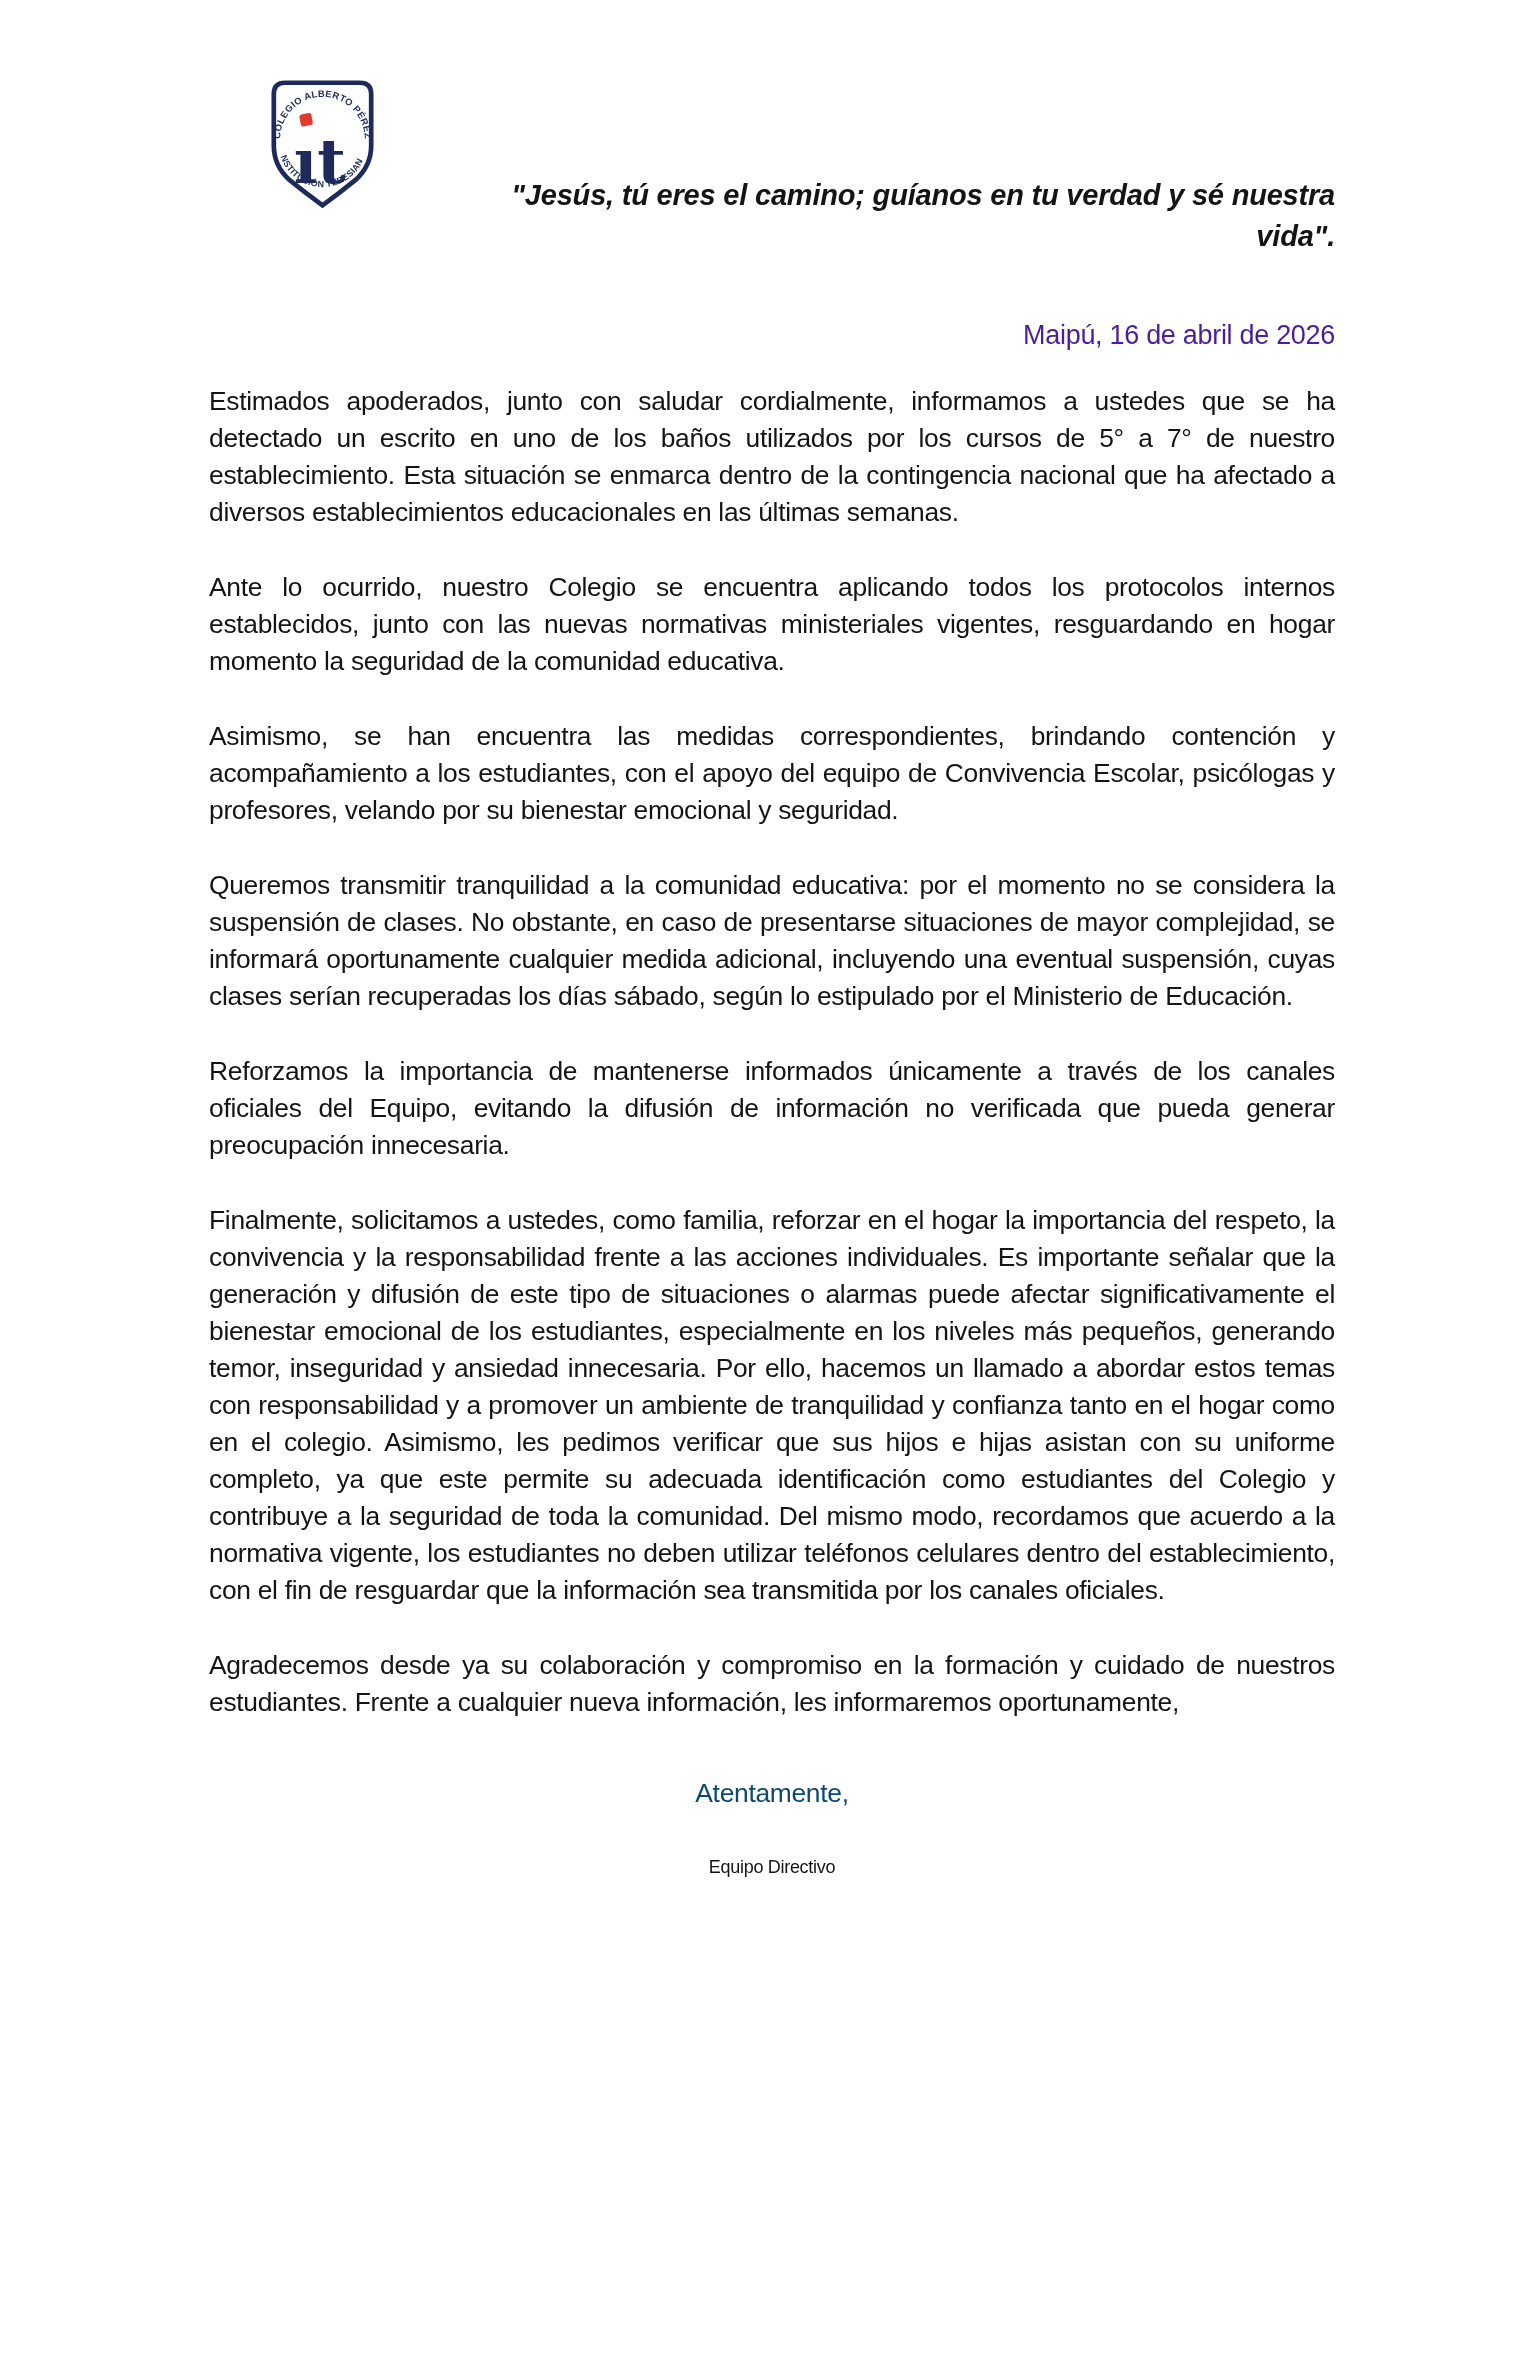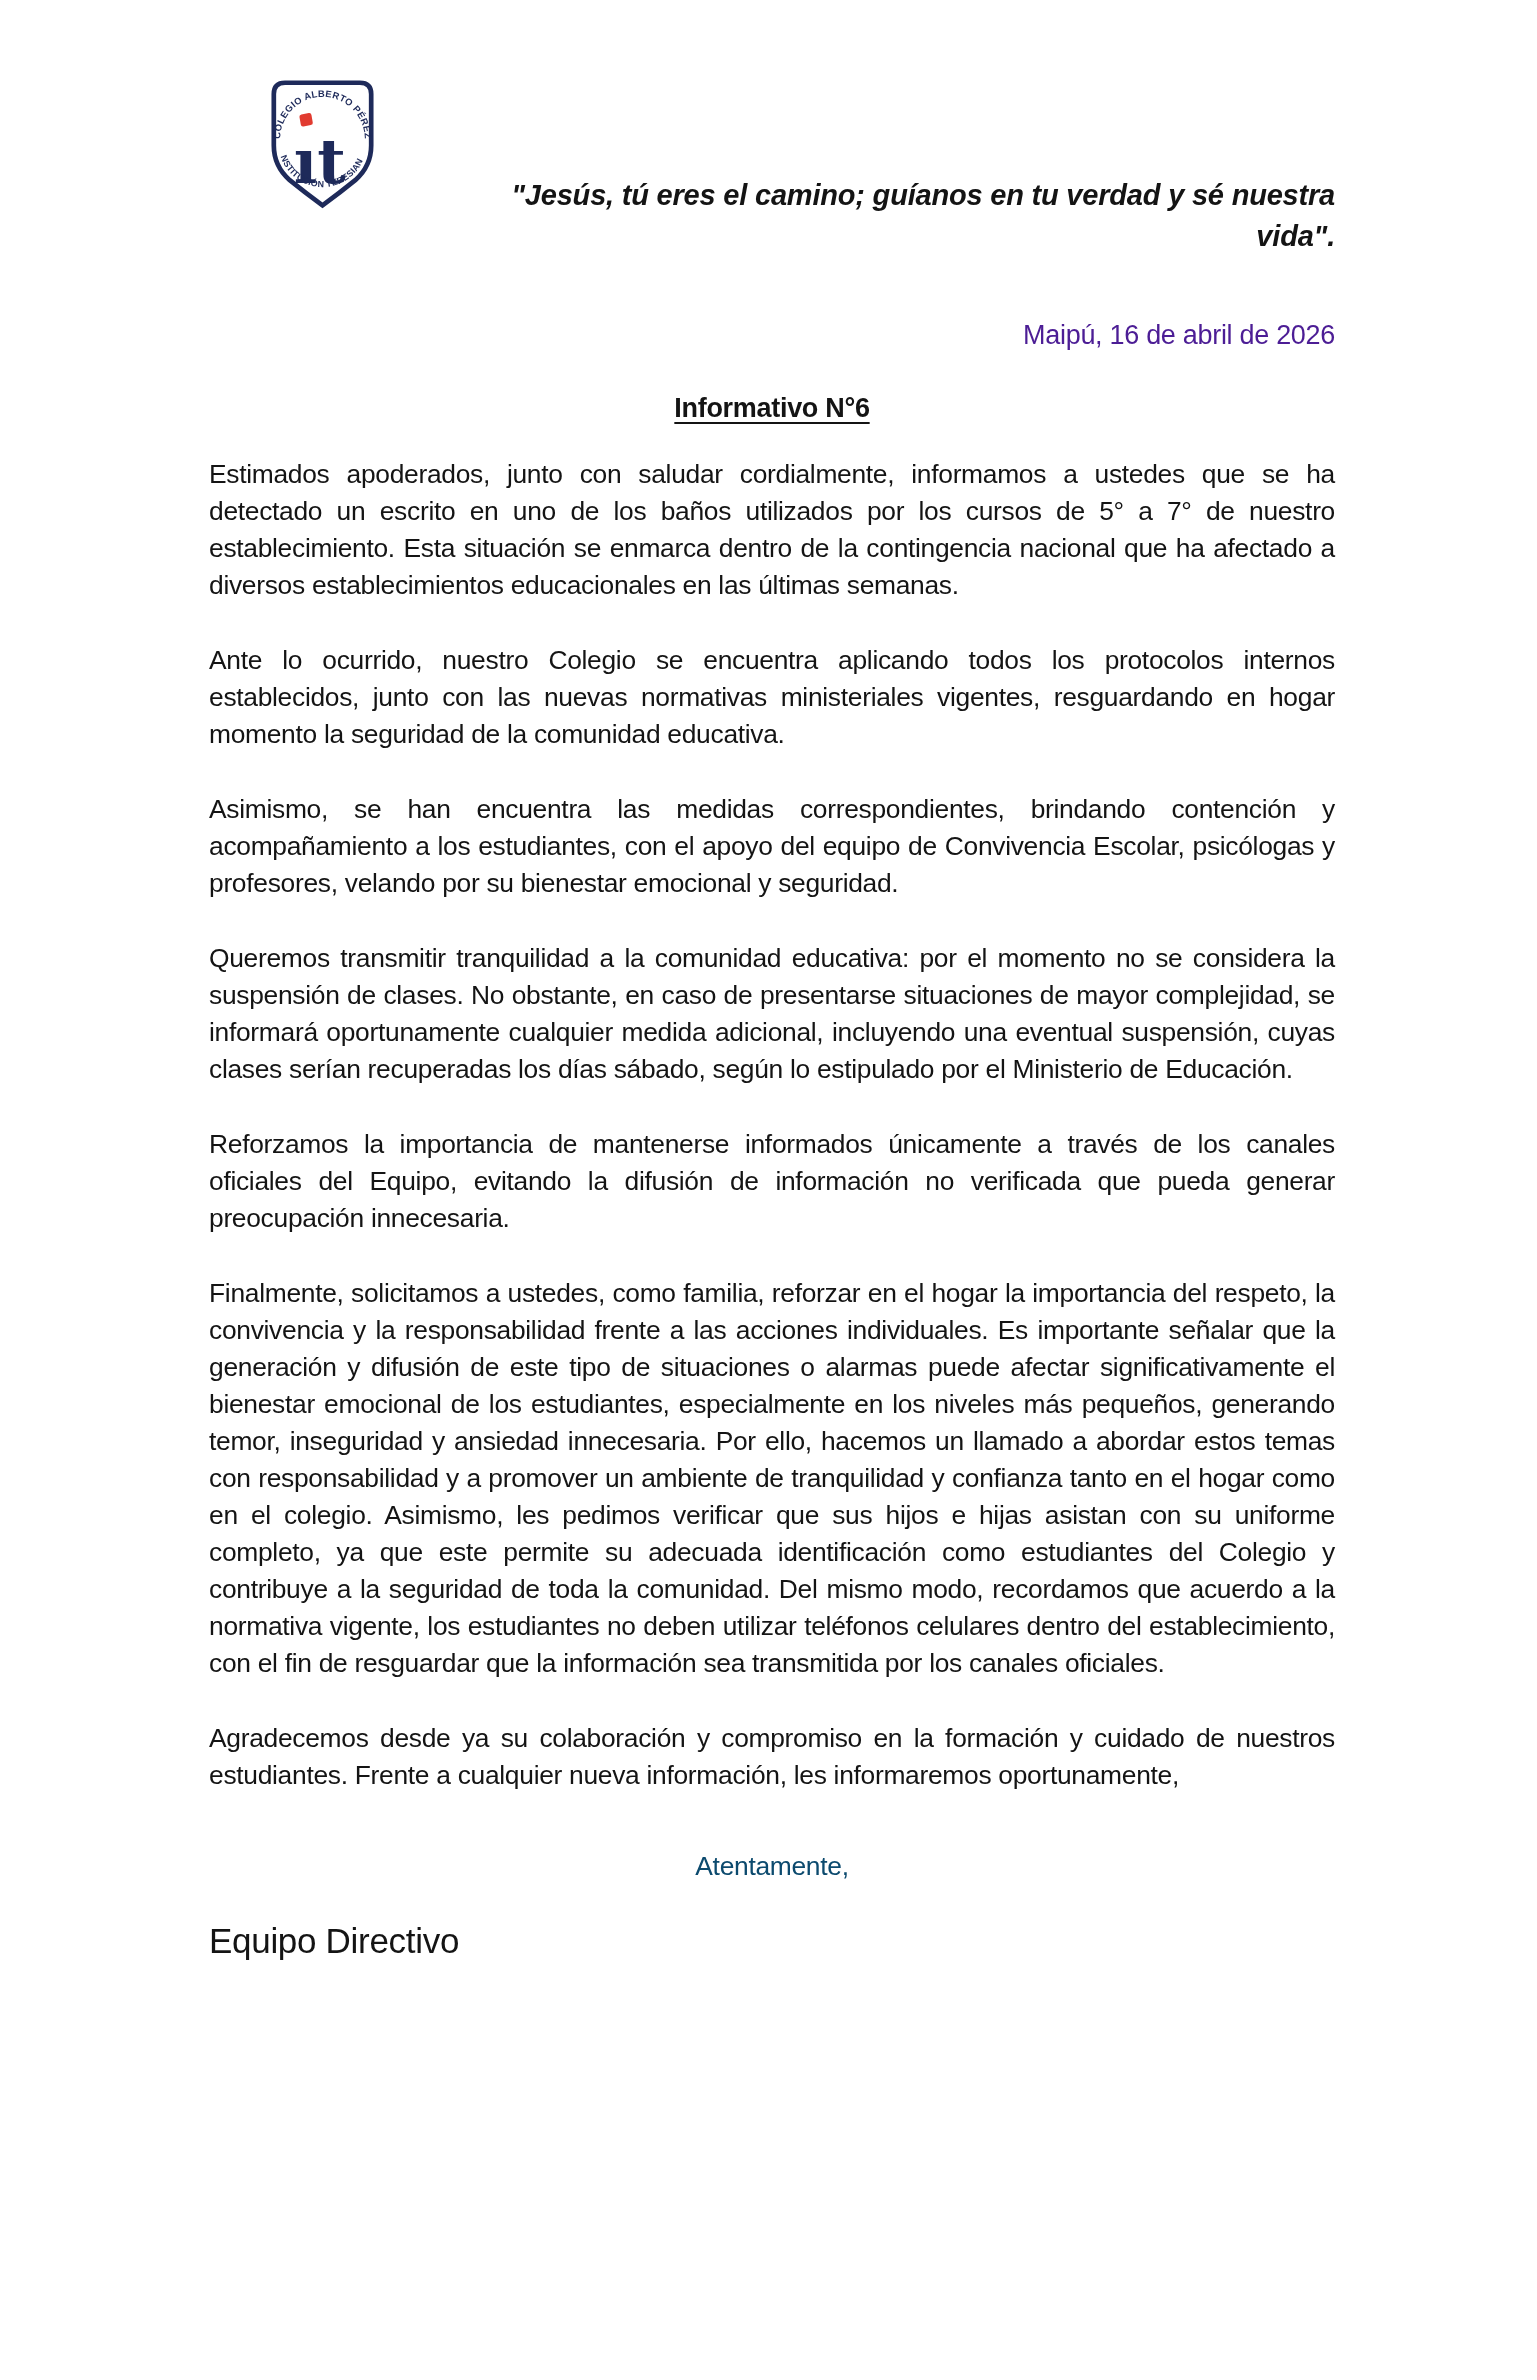--- a/index.html
+++ b/index.html
@@ -86,21 +86,22 @@
   .closing {
     margin-top: 54px;
     text-align: center;
     font-size: 26.4px;
     line-height: 37px;
     color: #0c4a6e;
     letter-spacing: -0.3px;
   }
   .signature {
     margin-top: 37px;
-    font-size: 35px;
+    text-align: center;
+    font-size: 18px;
     line-height: 37px;
     color: #141414;
     letter-spacing: -0.3px;
   }
 
   .crest svg { display: block; width: 100%; height: 100%; }
 </style>
 </head>
 <body>
 
@@ -130,23 +131,20 @@
             <textPath href="#arc-bottom" startOffset="50%" text-anchor="middle">INSTITUCIÓN TERESIANA</textPath>
           </text>
         </svg>
       </div>
 
       <div class="motto">"Jesús, tú eres el camino; guíanos en tu verdad y sé nuestra vida".</div>
     </div>
 
     <div class="dateline">Maipú, 16 de abril de 2026</div>
 
-    <div class="doc-title">
-      <span>Informativo N°6</span>
-    </div>
 
     <div class="body-text">
       <p class="body-par">Estimados apoderados, junto con saludar cordialmente, informamos a ustedes que se ha detectado un escrito en uno de los baños utilizados por los cursos de 5° a 7° de nuestro establecimiento. Esta situación se enmarca dentro de la contingencia nacional que ha afectado a diversos establecimientos educacionales en las últimas semanas.</p>
       <p class="body-par">Ante lo ocurrido, nuestro Colegio se encuentra aplicando todos los protocolos internos establecidos, junto con las nuevas normativas ministeriales vigentes, resguardando en hogar momento la seguridad de la comunidad educativa.</p>
       <p class="body-par">Asimismo, se han encuentra las medidas correspondientes, brindando contención y acompañamiento a los estudiantes, con el apoyo del equipo de Convivencia Escolar, psicólogas y profesores, velando por su bienestar emocional y seguridad.</p>
       <p class="body-par">Queremos transmitir tranquilidad a la comunidad educativa: por el momento no se considera la suspensión de clases. No obstante, en caso de presentarse situaciones de mayor complejidad, se informará oportunamente cualquier medida adicional, incluyendo una eventual suspensión, cuyas clases serían recuperadas los días sábado, según lo estipulado por el Ministerio de Educación.</p>
       <p class="body-par">Reforzamos la importancia de mantenerse informados únicamente a través de los canales oficiales del Equipo, evitando la difusión de información no verificada que pueda generar preocupación innecesaria.</p>
       <p class="body-par">Finalmente, solicitamos a ustedes, como familia, reforzar en el hogar la importancia del respeto, la convivencia y la responsabilidad frente a las acciones individuales. Es importante señalar que la generación y difusión de este tipo de situaciones o alarmas puede afectar significativamente el bienestar emocional de los estudiantes, especialmente en los niveles más pequeños, generando temor, inseguridad y ansiedad innecesaria. Por ello, hacemos un llamado a abordar estos temas con responsabilidad y a promover un ambiente de tranquilidad y confianza tanto en el hogar como en el colegio. Asimismo, les pedimos verificar que sus hijos e hijas asistan con su uniforme completo, ya que este permite su adecuada identificación como estudiantes del Colegio y contribuye a la seguridad de toda la comunidad. Del mismo modo, recordamos que acuerdo a la normativa vigente, los estudiantes no deben utilizar teléfonos celulares dentro del establecimiento, con el fin de resguardar que la información sea transmitida por los canales oficiales.</p>
       <p class="body-par">Agradecemos desde ya su colaboración y compromiso en la formación y cuidado de nuestros estudiantes. Frente a cualquier nueva información, les informaremos oportunamente,</p>
     </div>

